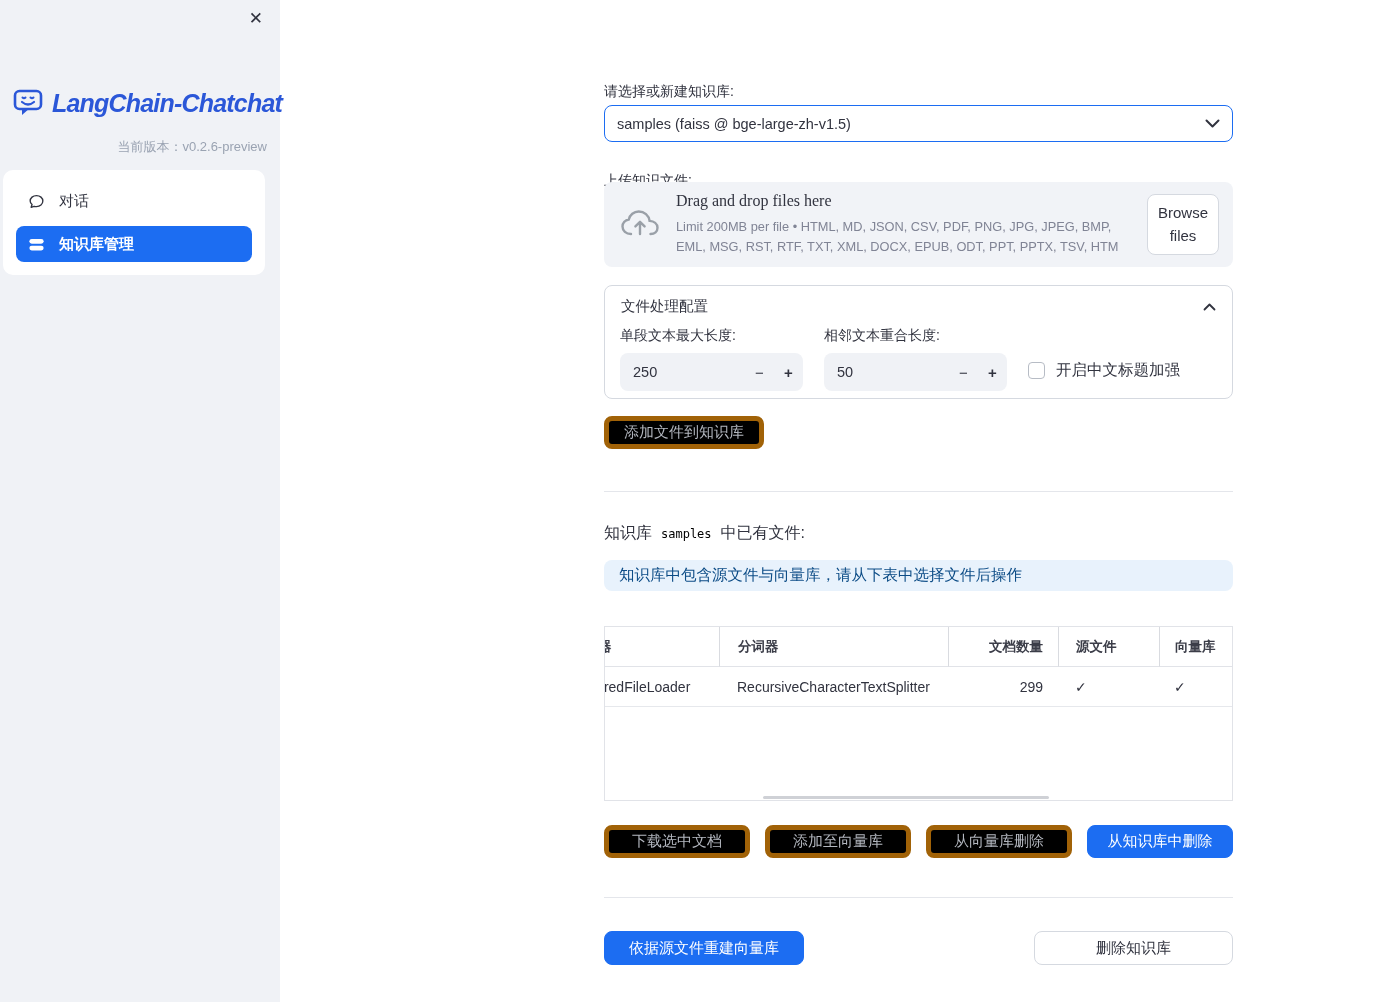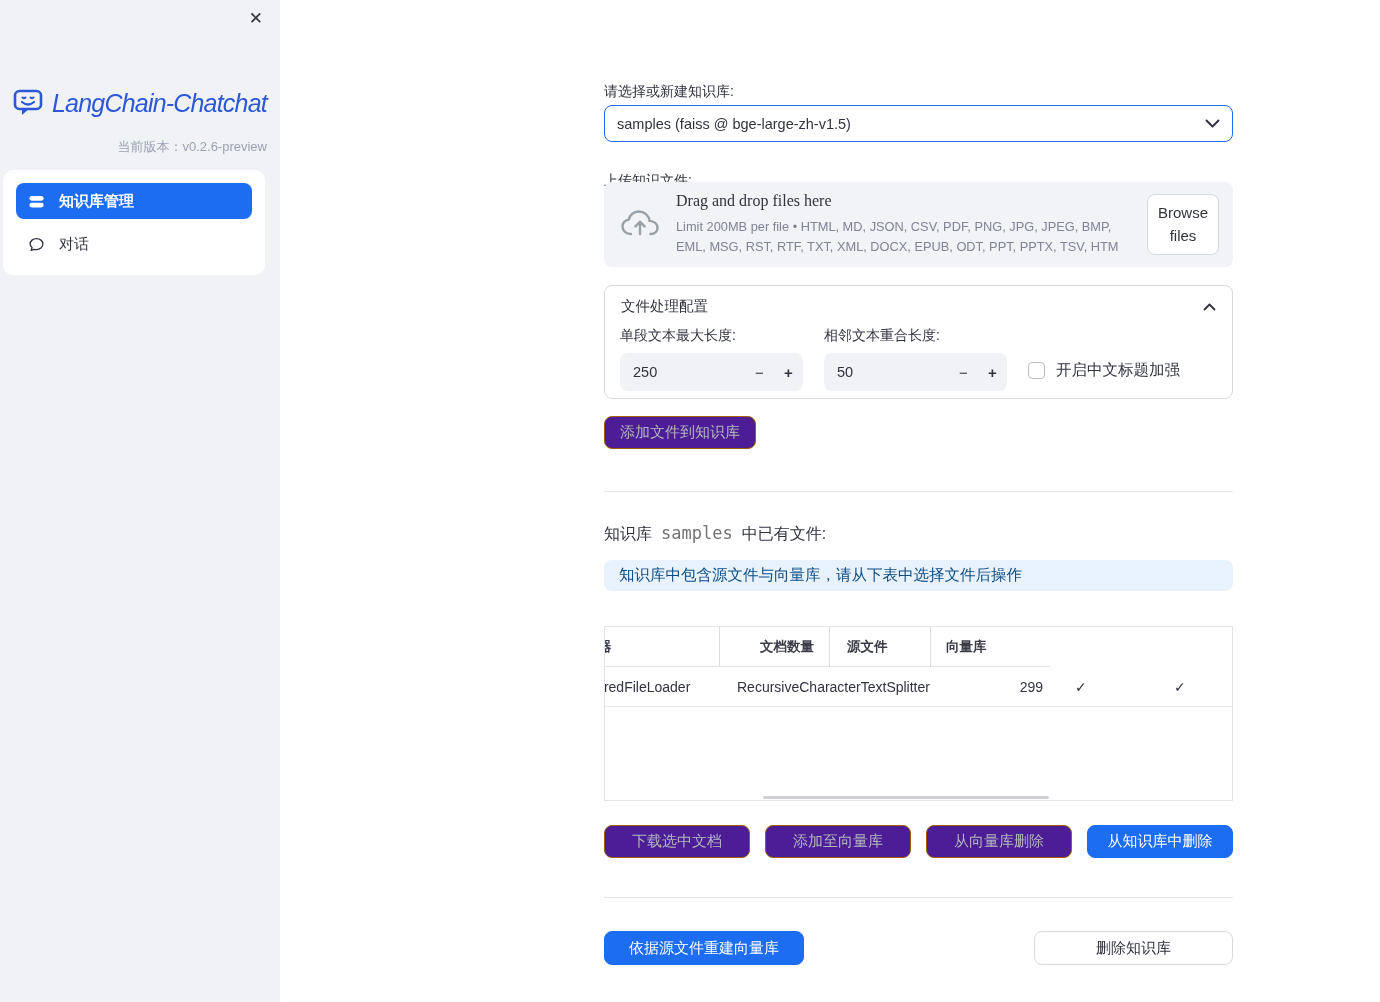--- a/index.html
+++ b/index.html
@@ -8,21 +8,21 @@
     width:1380px; height:1002px; position:relative; overflow:hidden;
     background:#ffffff; color:#31333f;
     font-family:"Liberation Sans","DejaVu Sans",sans-serif;
     font-size:14px;
   }
 
   
   .sidebar { position:absolute; left:0; top:0; width:280px; height:1002px; background:#f0f2f6; }
   .close-btn { position:absolute; top:6px; right:13px; font-size:17px; color:#31333f; cursor:pointer; line-height:1; padding:4px; }
   .logo { position:absolute; left:12px; top:86px; display:flex; align-items:center; gap:8px; }
-  .logo-text { font-size:25px; font-weight:normal; font-style:italic; color:#2b57d8; letter-spacing:-0.8px; white-space:nowrap; }
+  .logo-text { font-size:25px; font-weight:bold; font-style:italic; color:#2b57d8; letter-spacing:-0.8px; white-space:nowrap; }
   .version { position:absolute; top:138px; right:13px; font-size:13px; color:#9aa3b2; }
   .menu-card { position:absolute; left:3px; top:170px; width:262px; background:#ffffff; border-radius:10px; padding:13px; }
   .menu-item { display:flex; align-items:center; gap:13px; height:36px; padding:0 11px; border-radius:8px; font-size:15px; color:#31333f; cursor:pointer; }
   .menu-item + .menu-item { margin-top:7px; }
   .menu-item.active { background:#1c6df2; color:#ffffff; font-weight:bold; }
   .menu-item .mi-icon { display:flex; align-items:center; }
 
   
   .main { position:absolute; left:604px; top:0; width:629px; height:1002px; }
   .abs { position:absolute; left:0; }
@@ -47,30 +47,30 @@
   .exp-col .field-label { display:block; margin-bottom:8px; }
   .num-input { background:#f0f2f6; border-radius:8px; height:38px; display:flex; align-items:center; padding-left:13px; font-size:14.5px; color:#31333f; }
   .step-btn { width:29px; height:38px; display:flex; align-items:center; justify-content:center; font-size:15px; color:#31333f; cursor:pointer; font-weight:bold; }
   .step-minus { margin-left:auto; font-weight:normal; }
   .exp-col-check { flex:1; }
   .checkbox-row { margin-top:33px; display:flex; align-items:center; gap:11px; cursor:pointer; }
   .checkbox { width:17px; height:17px; border:1.5px solid #b7bcc5; border-radius:4px; background:#fff; flex:0 0 auto; }
   .checkbox-label { font-size:15.5px; color:#31333f; }
 
   .btn { border-radius:8px; font-size:15px; display:inline-flex; align-items:center; justify-content:center; cursor:pointer; }
-  .btn-disabled { background:#4c1d95; border:1px solid #a16207; color:#b3b7bf; cursor:default; }
+  .btn-disabled { background:#000000; border:5px solid #a16207; color:#b3b7bf; cursor:default; }
   .btn-primary { background:#1c6df2; border:1px solid #1c6df2; color:#fff; }
   .btn-secondary { background:#fff; border:1px solid #d5d9e0; color:#31333f; }
 
   .add-btn { top:416px; height:33px; padding:0 15px; }
 
   .divider { position:absolute; left:0; width:629px; height:1px; background:#e4e6eb; }
 
   .kb-line { top:523px; font-size:16px; color:#31333f; display:flex; align-items:baseline; gap:9px; }
-  .code { font-family:"DejaVu Sans Mono","Liberation Mono",monospace; font-size:17px; color:#737373; }
+  .code { font-family:"DejaVu Sans Mono","Liberation Mono",monospace; font-size:12px; color:#000000; }
 
   .info-box { top:560px; width:629px; height:31px; background:#e8f2fc; border-radius:8px;
     display:flex; align-items:center; padding:0 15px; font-size:15.5px; color:#0c4c86; }
 
   .table-wrap { top:626px; width:629px; height:175px; border:1px solid #e1e3e8; background:#fff; overflow:hidden; }
   .table-inner { position:absolute; left:-69px; top:0; width:743px; }
   .t-row { display:flex; }
   .t-head .t-cell { height:40px; font-weight:bold; font-size:13.5px; color:#3b3d48; border-bottom:1px solid #e1e3e8; }
   .t-body .t-cell { height:40px; font-size:14px; color:#31333f; border-bottom:1px solid #e6e8ec; }
   .t-cell { display:flex; align-items:center; padding-left:8px; white-space:nowrap; overflow:hidden; }
@@ -107,36 +107,36 @@
       </svg>
     </span>
     <span class="logo-text">LangChain-Chatchat</span>
   </div>
 
   <div class="version">
     <span>当前版本：</span><span>v0.2.6-preview</span>
   </div>
 
   <div class="menu-card">
+    <div class="menu-item">
+      <span class="mi-icon">
+        <svg width="19" height="19" viewBox="0 0 24 24">
+          <path d="M4 11.5 C4 7.4 7.6 4.5 12 4.5 s8 2.9 8 7 -3.6 7 -8 7 c-1.1 0-2.2-.15-3.1-.45 L5.2 19.3 l1.2-3.4 C4.9 14.7 4 13.2 4 11.5 Z" fill="none" stroke="#31333f" stroke-width="1.7" stroke-linejoin="round"></path>
+        </svg>
+      </span>
+      <span>对话</span>
+    </div>
     <div class="menu-item active">
       <span class="mi-icon">
         <svg width="19" height="19" viewBox="0 0 24 24">
           <rect x="3" y="5" width="18" height="6" rx="3" fill="#ffffff"></rect>
           <rect x="3" y="13.5" width="18" height="6" rx="3" fill="#ffffff"></rect>
         </svg>
       </span>
       <span>知识库管理</span>
-    </div>
-    <div class="menu-item">
-      <span class="mi-icon">
-        <svg width="19" height="19" viewBox="0 0 24 24">
-          <path d="M4 11.5 C4 7.4 7.6 4.5 12 4.5 s8 2.9 8 7 -3.6 7 -8 7 c-1.1 0-2.2-.15-3.1-.45 L5.2 19.3 l1.2-3.4 C4.9 14.7 4 13.2 4 11.5 Z" fill="none" stroke="#31333f" stroke-width="1.7" stroke-linejoin="round"></path>
-        </svg>
-      </span>
-      <span>对话</span>
     </div>
   </div>
 </div>
 
 <div class="main">
 
   <div class="abs field-label" style="top:83px;">请选择或新建知识库:</div>
 
   <div class="abs select-box">
     <span>samples (faiss @ bge-large-zh-v1.5)</span>
@@ -209,20 +209,21 @@
   </div>
 
   <div class="abs info-box">
     <span>知识库中包含源文件与向量库，请从下表中选择文件后操作</span>
   </div>
 
   <div class="abs table-wrap">
     <div class="table-inner">
       <div class="t-row t-head">
         <div class="t-cell col-loader">文档加载器</div>
+        <div class="t-cell col-splitter">分词器</div>
         <div class="t-cell col-docs">文档数量</div>
         <div class="t-cell col-source">源文件</div>
         <div class="t-cell col-vector">向量库</div>
       </div>
       <div class="t-row t-body">
         <div class="t-cell col-loader">UnstructuredFileLoader</div>
         <div class="t-cell col-splitter">RecursiveCharacterTextSplitter</div>
         <div class="t-cell col-docs">299</div>
         <div class="t-cell col-source">✓</div>
         <div class="t-cell col-vector">✓</div>

